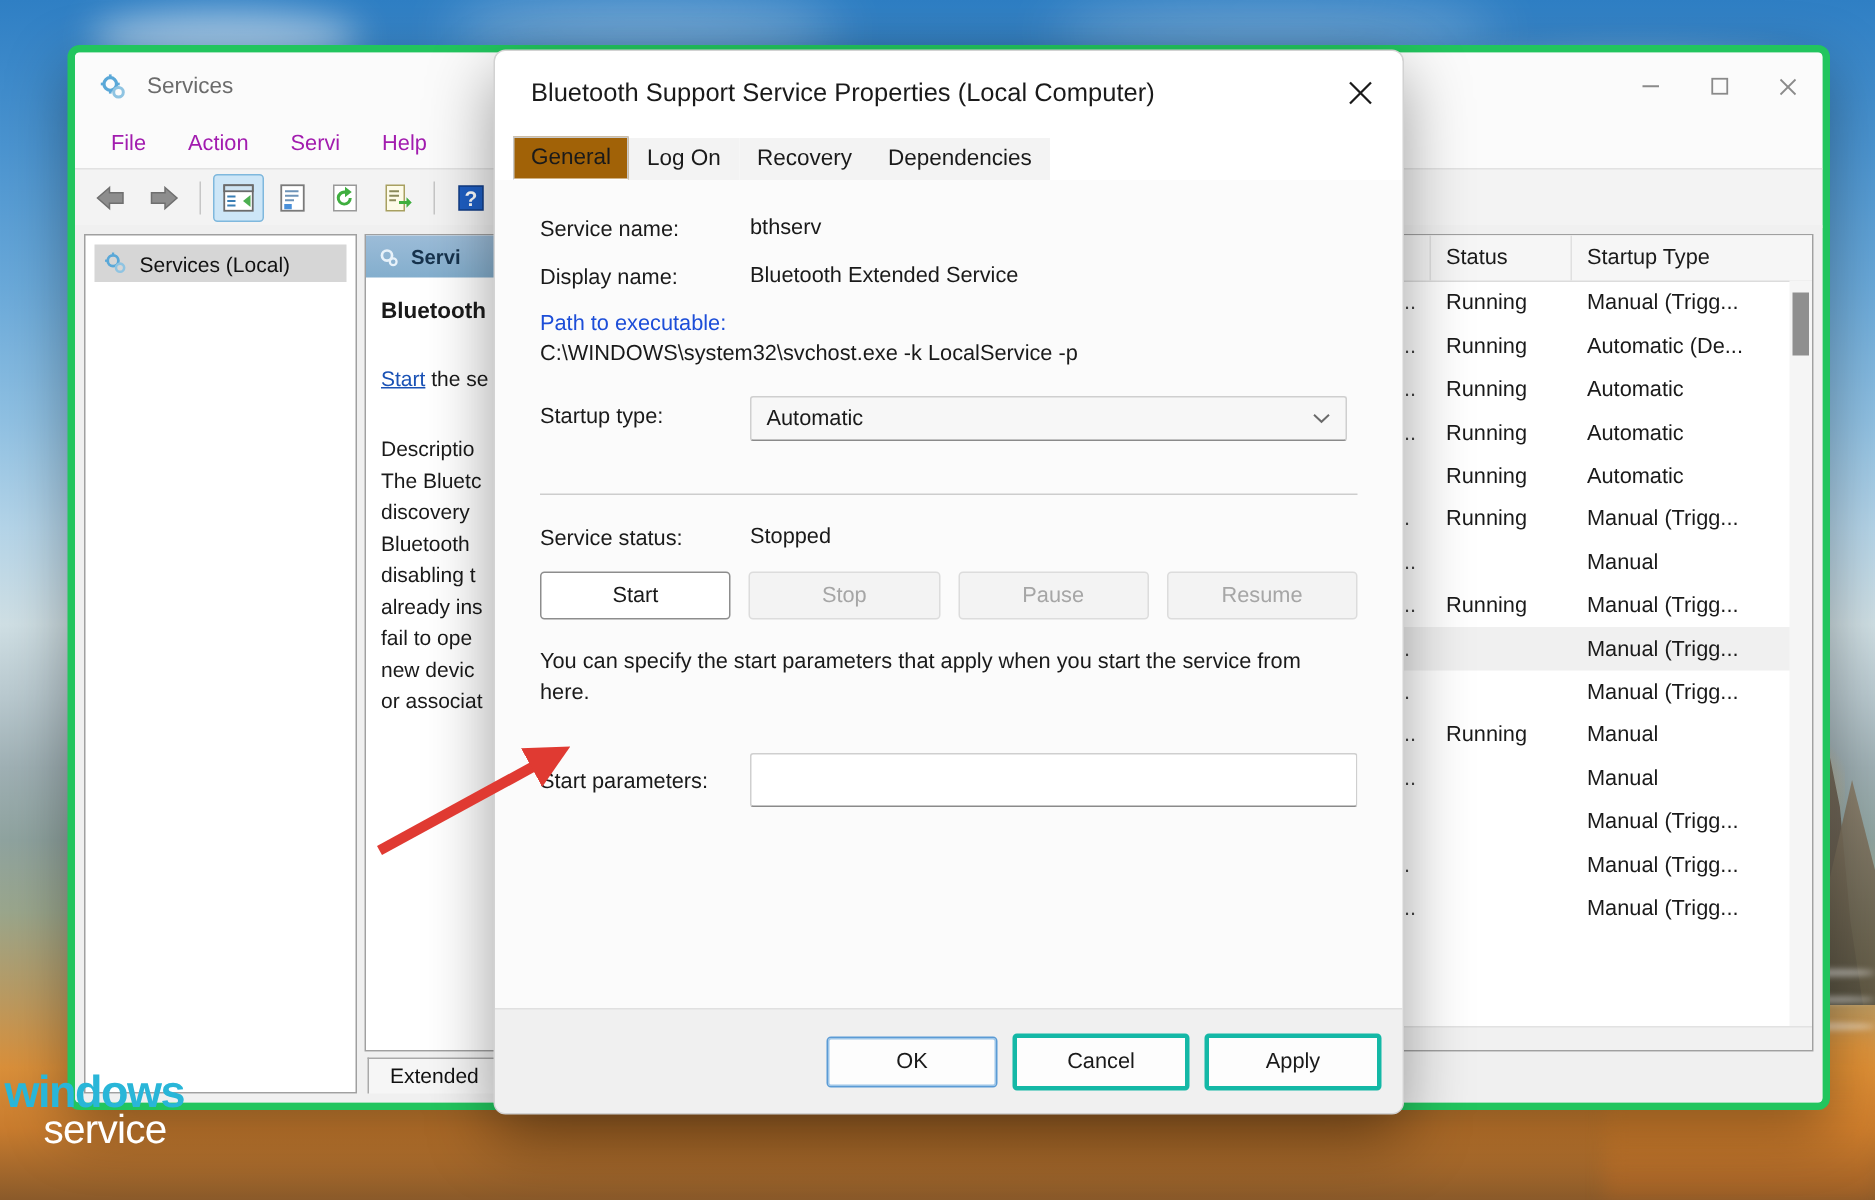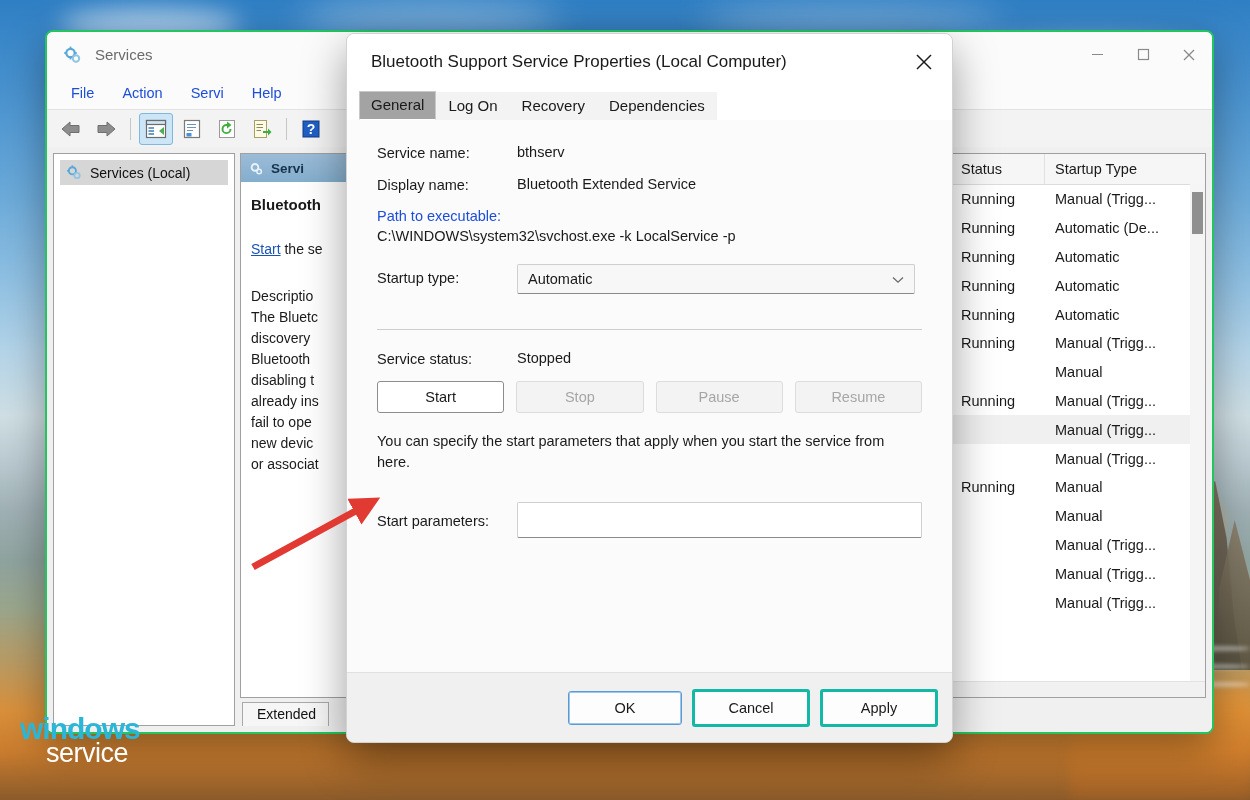--- a/index.html
+++ b/index.html
@@ -71,21 +71,21 @@
     position: absolute;
     right: 0; top: 690px;
     width: 180px; height: 110px;
     background: linear-gradient(to bottom, rgba(236,150,50,0.55), rgba(190,100,30,0.3));
     filter: blur(6px);
   }
 
   
   #watermark {
     position: absolute;
-    left: 20px; top: 714px;
+    left: 3px; top: 714px;
     z-index: 60;
     line-height: 1;
     user-select: none;
   }
   #wm-windows {
     display: block;
     font-size: 30px;
     font-weight: bold;
     color: #29b6d8;
     letter-spacing: -1px;
@@ -102,21 +102,21 @@
   
   #services-window {
     position: absolute;
     left: 45px; top: 30px;
     width: 1165px; height: 700px;
     background: #f3f3f3;
     border-radius: 8px;
     box-shadow: 0 14px 40px rgba(0,0,0,0.35);
     overflow: hidden;
     z-index: 10;
-    border: 2px solid #22c55e;
+    border: 5px solid #22c55e;
   }
   #sv-titlebar {
     height: 45px;
     background: #fbfbfb;
     display: flex;
     align-items: center;
     position: relative;
   }
   #sv-title-icon {
     margin-left: 16px;
@@ -145,21 +145,21 @@
   #sv-menubar {
     height: 32px;
     background: #fbfbfb;
     display: flex;
     align-items: center;
     padding-left: 14px;
     gap: 8px;
   }
   .menu-item {
     font-size: 14.5px;
-    color: #1d4ed8;
+    color: #a21caf;
     padding: 4px 10px;
   }
 
   #sv-toolbar {
     height: 38px;
     background: #f3f3f3;
     border-top: 1px solid #e2e2e2;
     border-bottom: 1px solid #d2d2d2;
     display: flex;
     align-items: center;
@@ -357,21 +357,21 @@
     background: #f6f6f6;
     border: 1px solid #a9a9a9;
     border-bottom: none;
     position: relative;
     margin-top: 2px;
   }
 
   
   #dialog {
     position: absolute;
-    left: 346px; top: 33px;
+    left: 329px; top: 33px;
     width: 605px; height: 708px;
     background: #f0f0f0;
     border-radius: 8px;
     box-shadow: 0 16px 44px rgba(0,0,0,0.38);
     z-index: 30;
     overflow: hidden;
     border: 1px solid #d2d2d2;
   }
   #dlg-titlebar {
     height: 56px;
@@ -403,21 +403,21 @@
   }
   .dlg-tab {
     font-size: 15px;
     color: #1a1a1a;
     padding: 4px 11px 6px 11px;
     border-top: 1px solid transparent;
     border-left: 1px solid transparent;
     border-right: 1px solid transparent;
   }
   .dlg-tab.active {
-    background: #a3a3a3;
+    background: #a16207;
     border-color: #c9c9c9;
     border-bottom: 1px solid #ffffff;
     position: relative;
     z-index: 2;
   }
   .dlg-tab.inactive { background: #f3f3f3; }
 
   #dlg-page {
     position: absolute;
     left: 0; right: 0;

